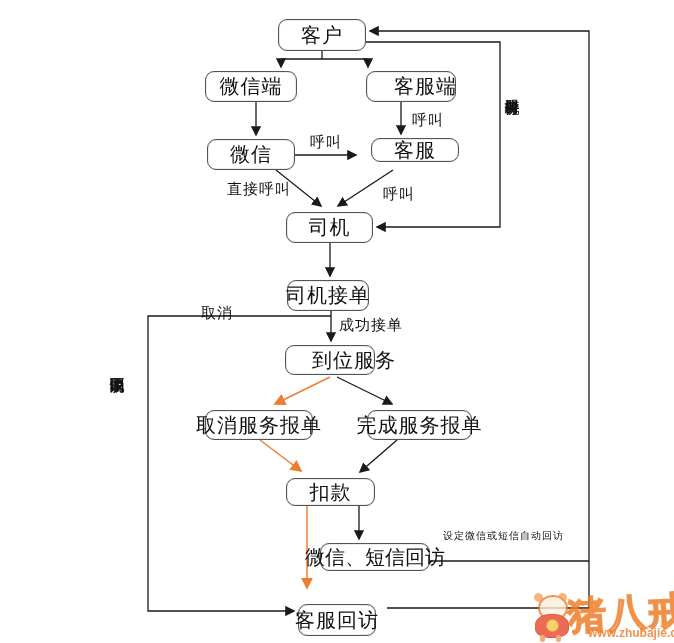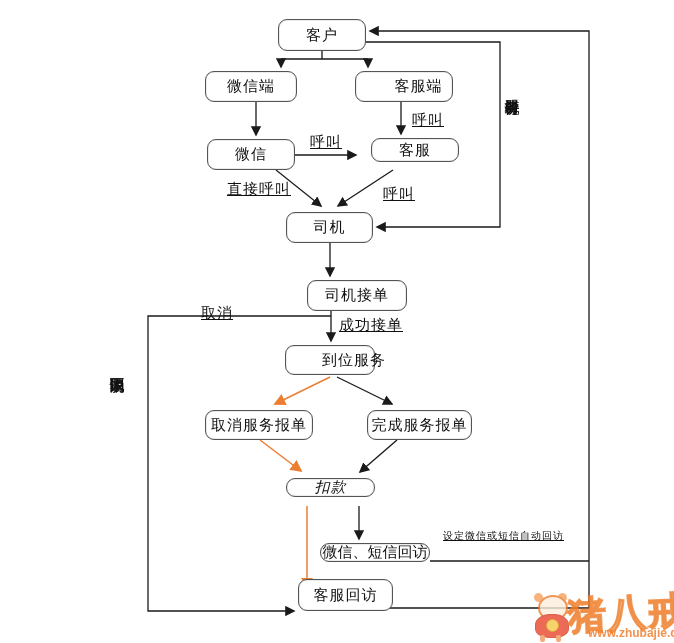--- a/index.html
+++ b/index.html
@@ -6,25 +6,25 @@
   #stage {
     position:relative; width:674px; height:643px;
     background:#ffffff; overflow:hidden;
     font-family:"DejaVu Serif","Liberation Serif",serif;
     color:#111111;
   }
   .node {
     position:absolute; box-sizing:border-box;
     background:#ffffff; border:1.4px solid #545454; border-radius:9px;
     display:flex; align-items:center; justify-content:center;
-    font-size:15px; letter-spacing:1px; white-space:nowrap;
+    font-size:20px; letter-spacing:1px; white-space:nowrap;
     box-shadow:inset 0 0 0 0.5px #d9d9d9;
   }
   .edge-label {
-    position:absolute; font-size:15px; white-space:nowrap; letter-spacing:1px;text-decoration:underline;
+    position:absolute; font-size:15px; white-space:nowrap; letter-spacing:1px;
   }
   .vlabel {
     writing-mode:vertical-rl; text-orientation:upright; letter-spacing:0;
   }
   #wires { position:absolute; left:0; top:0; }
   
   .wm-brand {
     position:absolute; left:568px; top:588px;
     font-size:38px; font-weight:bold; letter-spacing:2px;
     color:rgba(243,150,74,0.45);
@@ -84,31 +84,31 @@
       <path d="M397,440 L360,472" marker-end="url(#arrB)"></path>
       <path d="M359,506 L359,539" marker-end="url(#arrB)"></path>
       <path stroke-width="1.5" d="M330,377 L275,404" marker-end="url(#arrO)" stroke="#ed7d31"></path>
       <path stroke-width="1.5" d="M260,440 L301,471" marker-end="url(#arrO)" stroke="#ed7d31"></path>
       <path stroke-width="1.5" d="M307,506 L307,588" marker-end="url(#arrO)" stroke="#ed7d31"></path>
     </g>
   </svg>
 
   <div class="node" style="left:278px; top:19px; width:88px; height:32px;">客户</div>
   <div class="node" style="left:205px; top:71px; width:92px; height:31px;">微信端</div>
-  <div class="node" style="left:355px; top:71px; width:98px; height:31px;padding-left:29px;">客服端</div>
+  <div class="node" style="left:366px; top:71px; width:90px; height:31px;padding-left:29px;">客服端</div>
   <div class="node" style="left:207px; top:139px; width:88px; height:31px;text-align:right;">微信</div>
   <div class="node" style="left:360px; top:138px; width:88px; height:24px;margin-left:11px;">客服</div>
   <div class="node" style="left:286px; top:212px; width:87px; height:31px;text-align:right;">司机</div>
-  <div class="node" style="left:287px; top:280px; width:100px; height:31px;margin-left:20px;">司机接单</div>
+  <div class="node" style="left:287px; top:280px; width:82px; height:31px;">司机接单</div>
   <div class="node" style="left:285px; top:345px; width:90px; height:30px;padding-left:48px;">到位服务</div>
   <div class="node" style="left:205px; top:410px; width:108px; height:30px;">取消服务报单</div>
   <div class="node" style="left:367px; top:410px; width:105px; height:30px;">完成服务报单</div>
-  <div class="node" style="left:286px; top:478px; width:89px; height:19px;font-style:italic;">扣款</div>
-  <div class="node" style="left:320px; top:543px; width:110px; height:19px; letter-spacing:0;">微信、短信回访</div>
-  <div class="node" style="left:298px; top:579px; width:95px; height:32px;">客服回访</div>
+  <div class="node" style="left:286px; top:478px; width:89px; height:28px;">扣款</div>
+  <div class="node" style="left:320px; top:543px; width:110px; height:28px; letter-spacing:0;">微信、短信回访</div>
+  <div class="node" style="left:298px; top:604px; width:78px; height:32px;">客服回访</div>
 
   <div class="edge-label" style="left:412px; top:111px;">呼叫</div>
   <div class="edge-label" style="left:310px; top:133px;">呼叫</div>
   <div class="edge-label" style="left:227px; top:180px;">直接呼叫</div>
   <div class="edge-label" style="left:383px; top:185px;">呼叫</div>
   <div class="edge-label" style="left:339px; top:316px;">成功接单</div>
   <div class="edge-label" style="left:201px; top:292px;margin-top:12px;">取消</div>
   <div class="edge-label vlabel" style="left:107px; top:366px;">说明取消原因</div>
   <div class="edge-label vlabel" style="left:502px; top:88px;">对服务司机评价</div>
   <div class="edge-label" style="left:443px; top:529px; font-size:10px;">设定微信或短信自动回访</div>

